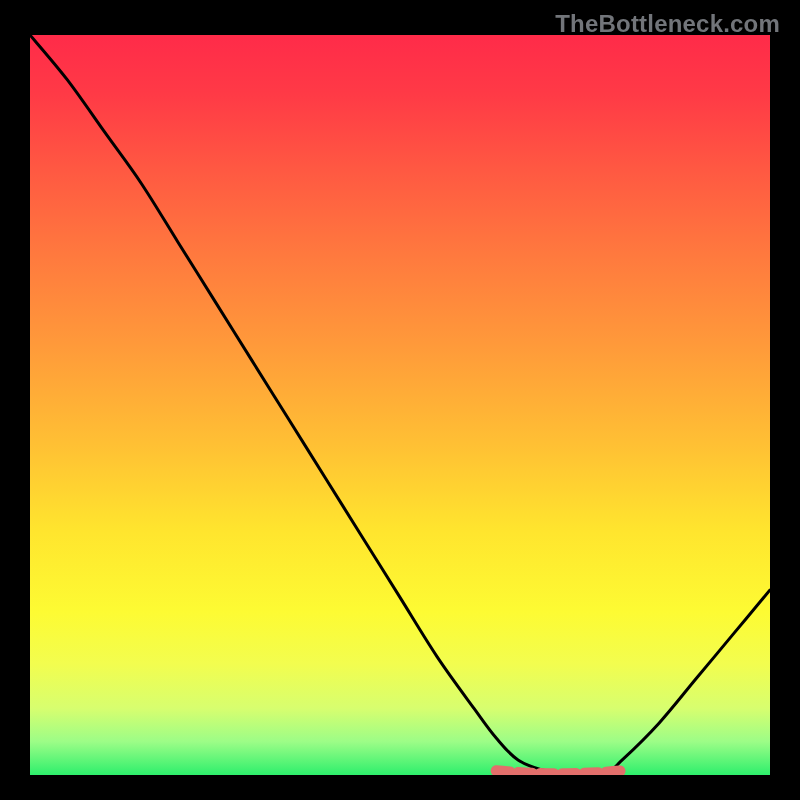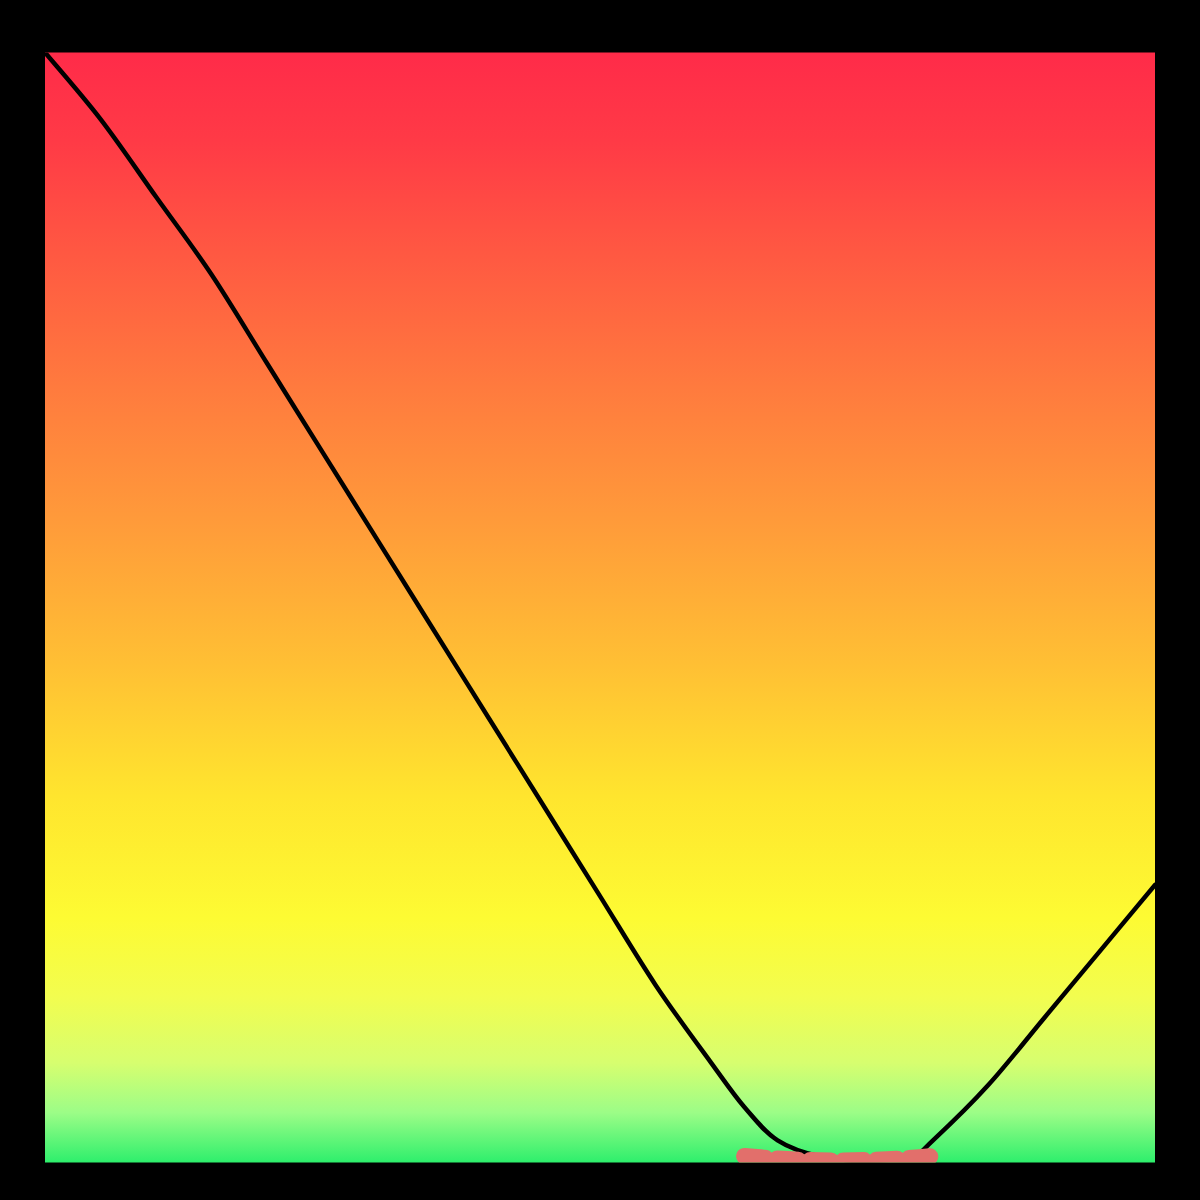--- a/index.html
+++ b/index.html
@@ -44,20 +44,21 @@
     position: absolute;
     inset: 0;
     width: 100%;
     height: 100%;
   }
 </style>
 </head>
 <body>
 <div class="wrap">
 
+<div class="watermark">TheBottleneck.com</div>
 
 <div class="plot">
   <div class="gradient"></div>
   <svg class="curve" viewBox="0 0 740 740" preserveAspectRatio="none">
     <path fill="none" stroke="#000" stroke-width="3" stroke-linecap="round" d="M 0.0 0.0 C 6.2 7.4, 24.7 28.4, 37.0 44.4 C 49.3 60.4, 61.7 78.9, 74.0 96.2 C 86.3 113.5, 98.7 129.5, 111.0 148.0 C 123.3 166.5, 135.7 187.5, 148.0 207.2 C 160.3 226.9, 172.7 246.7, 185.0 266.4 C 197.3 286.1, 209.7 305.9, 222.0 325.6 C 234.3 345.3, 246.7 365.1, 259.0 384.8 C 271.3 404.5, 283.7 424.3, 296.0 444.0 C 308.3 463.7, 320.7 483.5, 333.0 503.2 C 345.3 522.9, 357.7 542.7, 370.0 562.4 C 382.3 582.1, 394.7 603.1, 407.0 621.6 C 419.3 640.1, 434.1 659.8, 444.0 673.4 C 453.9 687.0, 458.8 694.4, 466.2 703.0 C 473.6 711.6, 479.8 719.7, 488.4 725.2 C 497.0 730.8, 508.1 734.1, 518.0 736.3 C 527.9 738.5, 537.7 738.5, 547.6 738.5 C 557.5 738.5, 569.8 738.5, 577.2 736.3 C 584.6 734.1, 583.4 733.2, 592.0 725.2 C 600.6 717.2, 616.7 701.8, 629.0 688.2 C 641.3 674.6, 653.7 658.6, 666.0 643.8 C 678.3 629.0, 690.7 614.2, 703.0 599.4 C 715.3 584.6, 733.8 562.4, 740.0 555.0"></path>
     <path fill="none" stroke="#e26f6b" stroke-width="11" stroke-linecap="round" stroke-dasharray="14 8" d="M 466.2 735.8 Q 529.1 741.8 592.0 735.8"></path>
   </svg>
 </div>
 
 </div>

